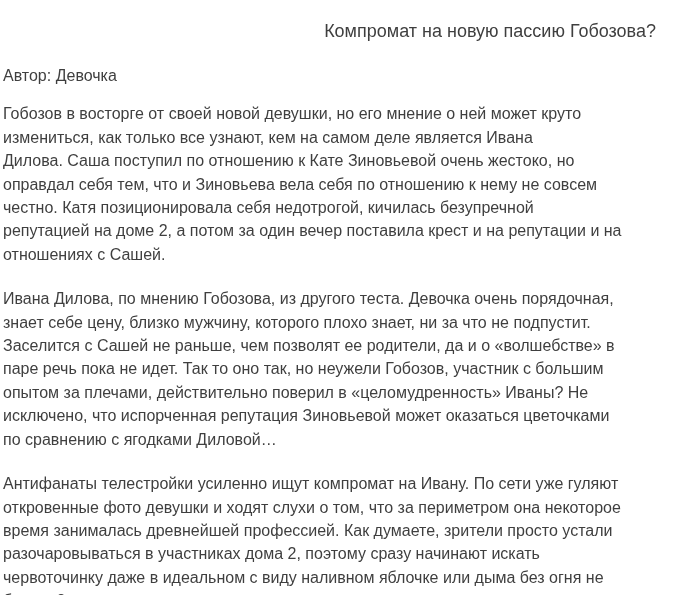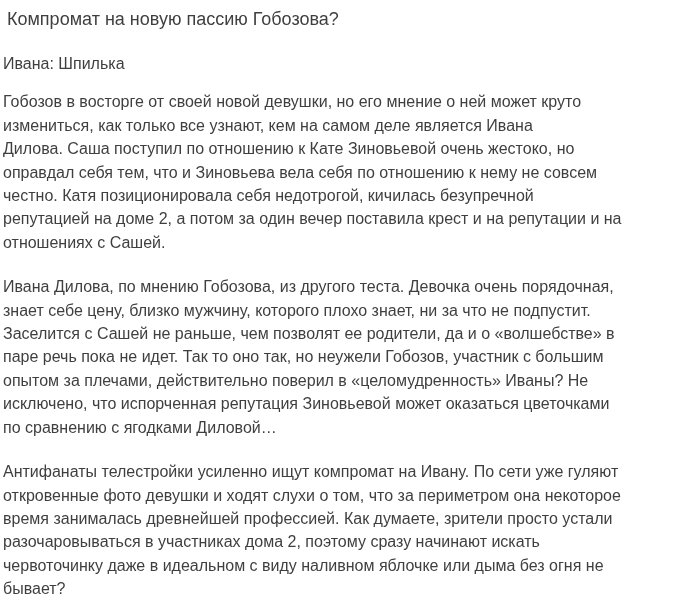--- a/index.html
+++ b/index.html
@@ -16,41 +16,42 @@
     font-size: 16px;
     line-height: 23.4px;
     box-sizing: border-box;
     padding: 3px 18px 0 3px;
     -webkit-font-smoothing: antialiased;
   }
   .article-title {
     font-size: 18px;
     font-weight: 400;
     line-height: 24px;
-    margin: 4px;
+    margin: 16px;
     white-space: pre-line;
+    text-align: right;
   }
   .article-author {
     margin: 21px 0 0 0;
     white-space: pre-line;
   }
   .article-paragraph {
     margin: 21px 0 0 0;
     white-space: pre-line;
   }
   .article-paragraph.first {
     margin-top: 15px;
   }
 </style>
 </head>
 <body style="background: rgb(255, 255, 255); color: rgb(63, 63, 63);">
 
 <h1 class="article-title">Компромат на новую пассию Гобозова?</h1>
 
-<div class="article-author">Ивана: Шпилька</div>
+<div class="article-author">Автор: Девочка</div>
 
 <p class="article-paragraph first">Гобозов в восторге от своей новой девушки, но его мнение о ней может круто
 измениться, как только все узнают, кем на самом деле является Ивана
 Дилова. Саша поступил по отношению к Кате Зиновьевой очень жестоко, но
 оправдал себя тем, что и Зиновьева вела себя по отношению к нему не совсем
 честно. Катя позиционировала себя недотрогой, кичилась безупречной
 репутацией на доме 2, а потом за один вечер поставила крест и на репутации и на
 отношениях с Сашей.</p>
 
 <p class="article-paragraph">Ивана Дилова, по мнению Гобозова, из другого теста. Девочка очень порядочная,

